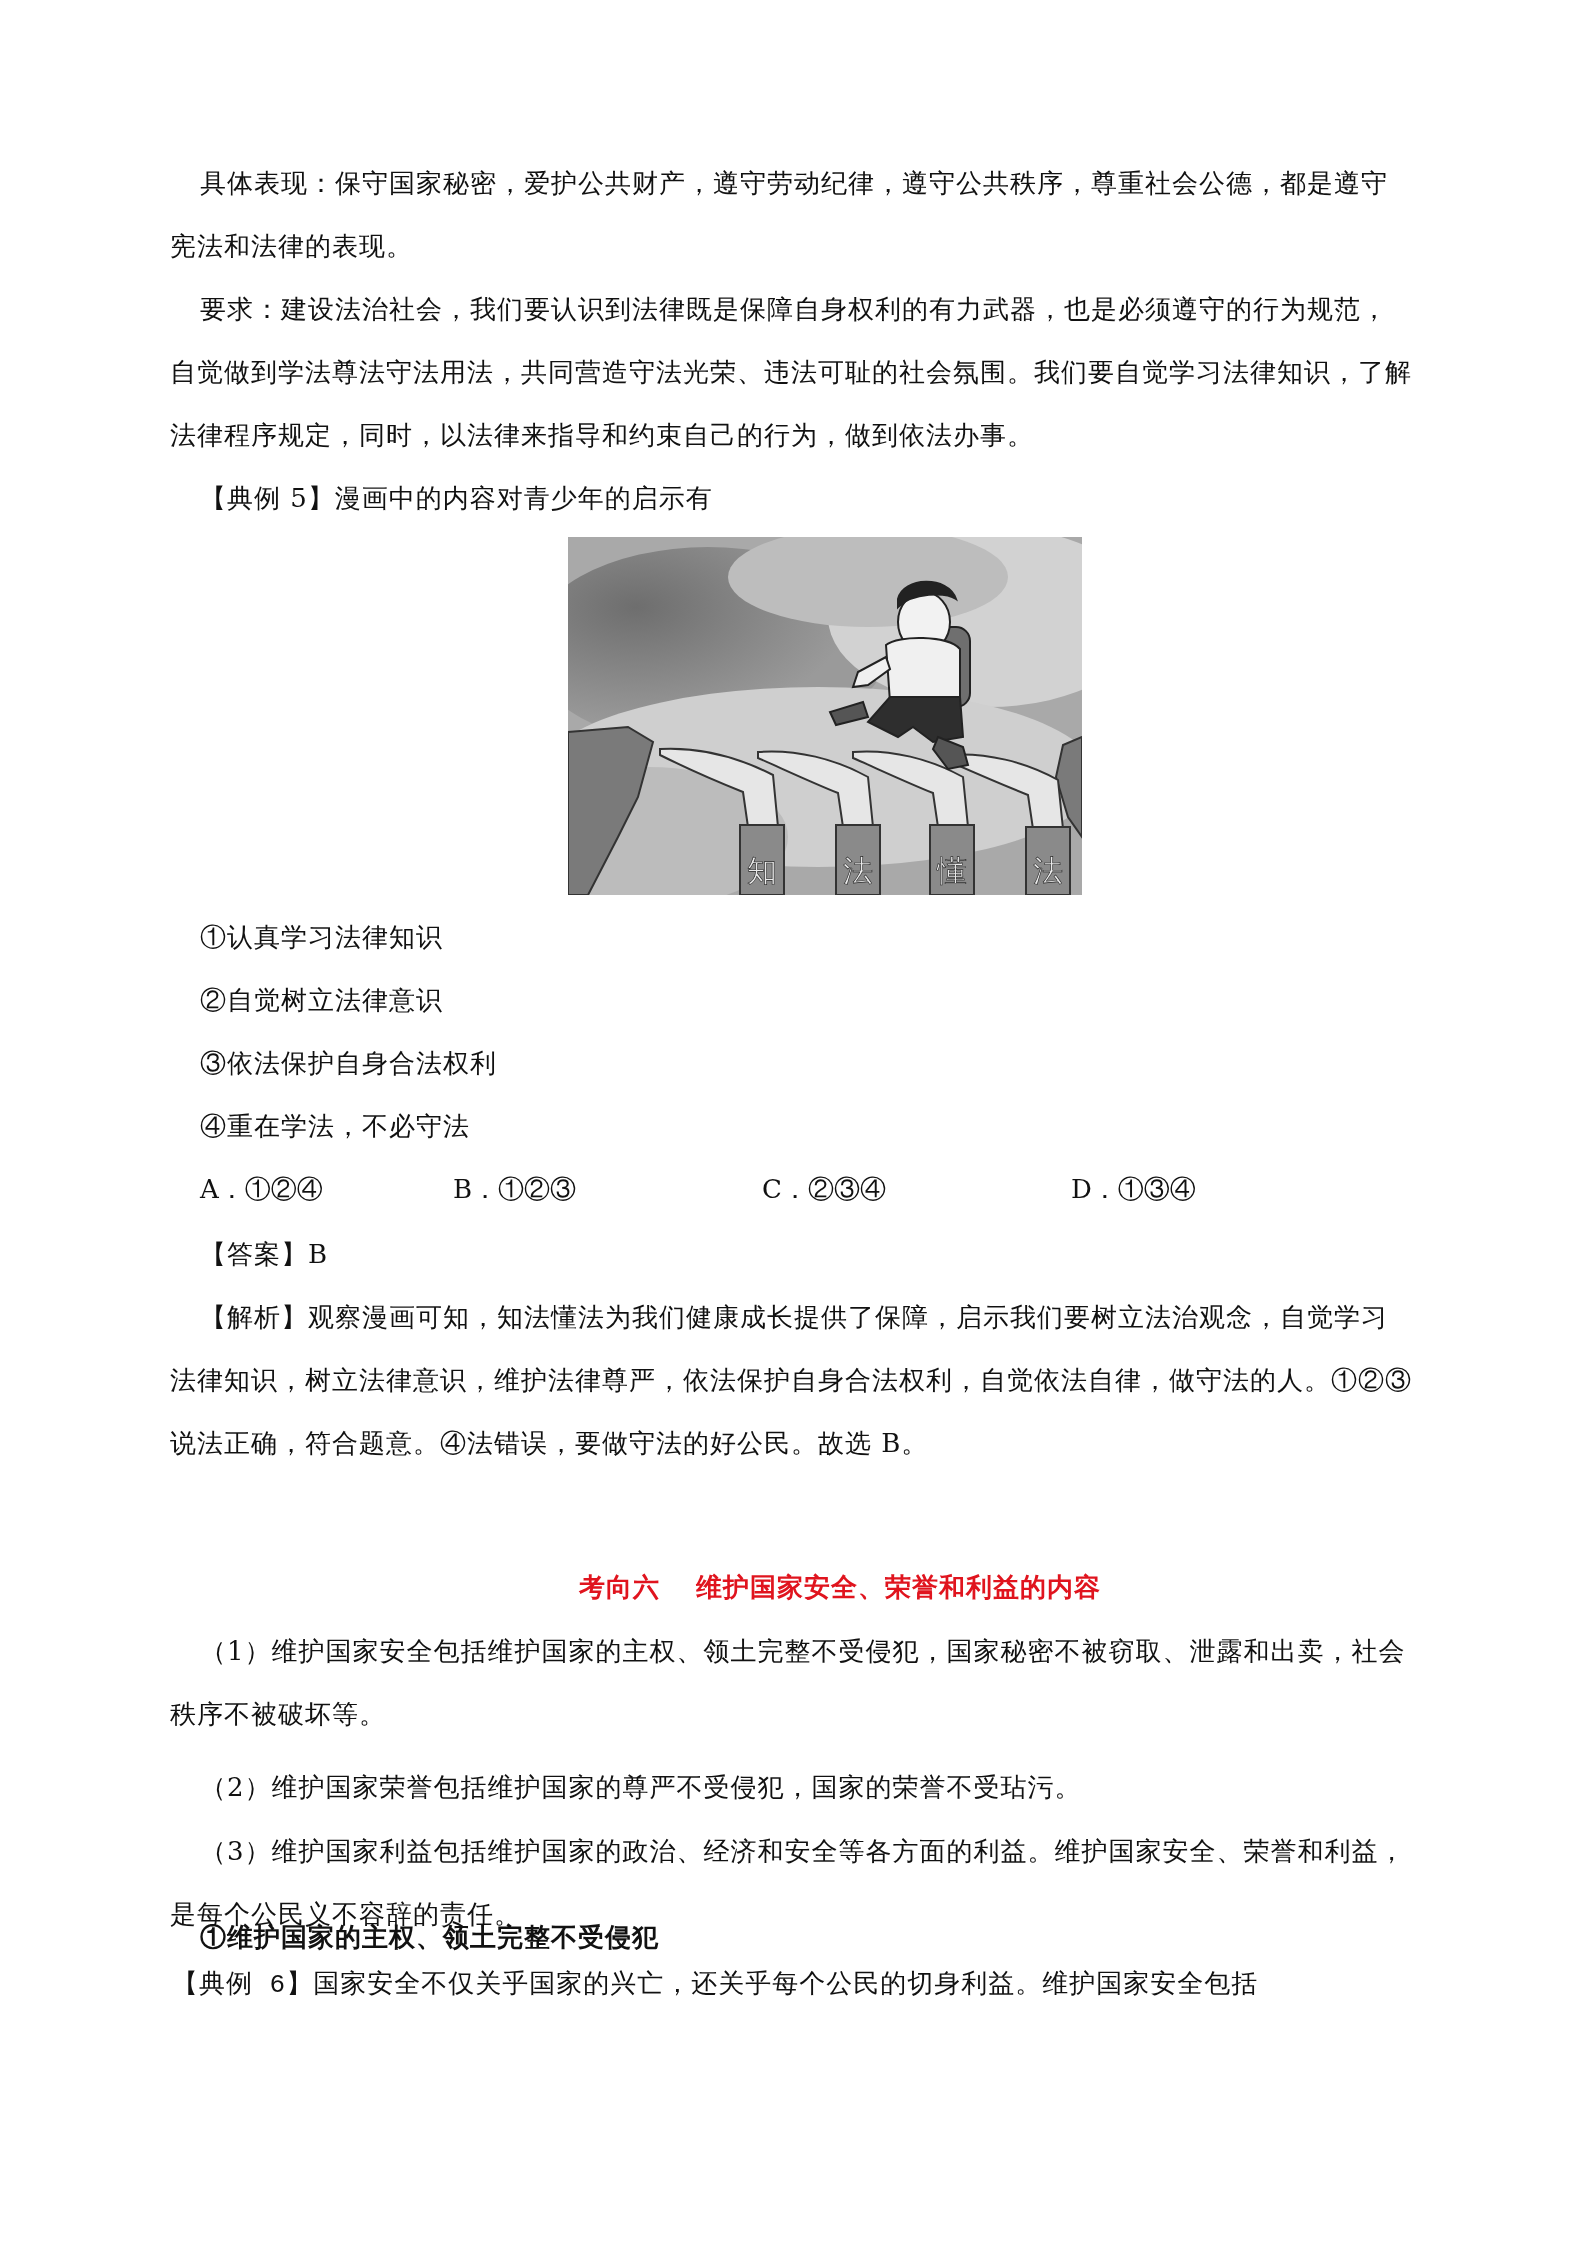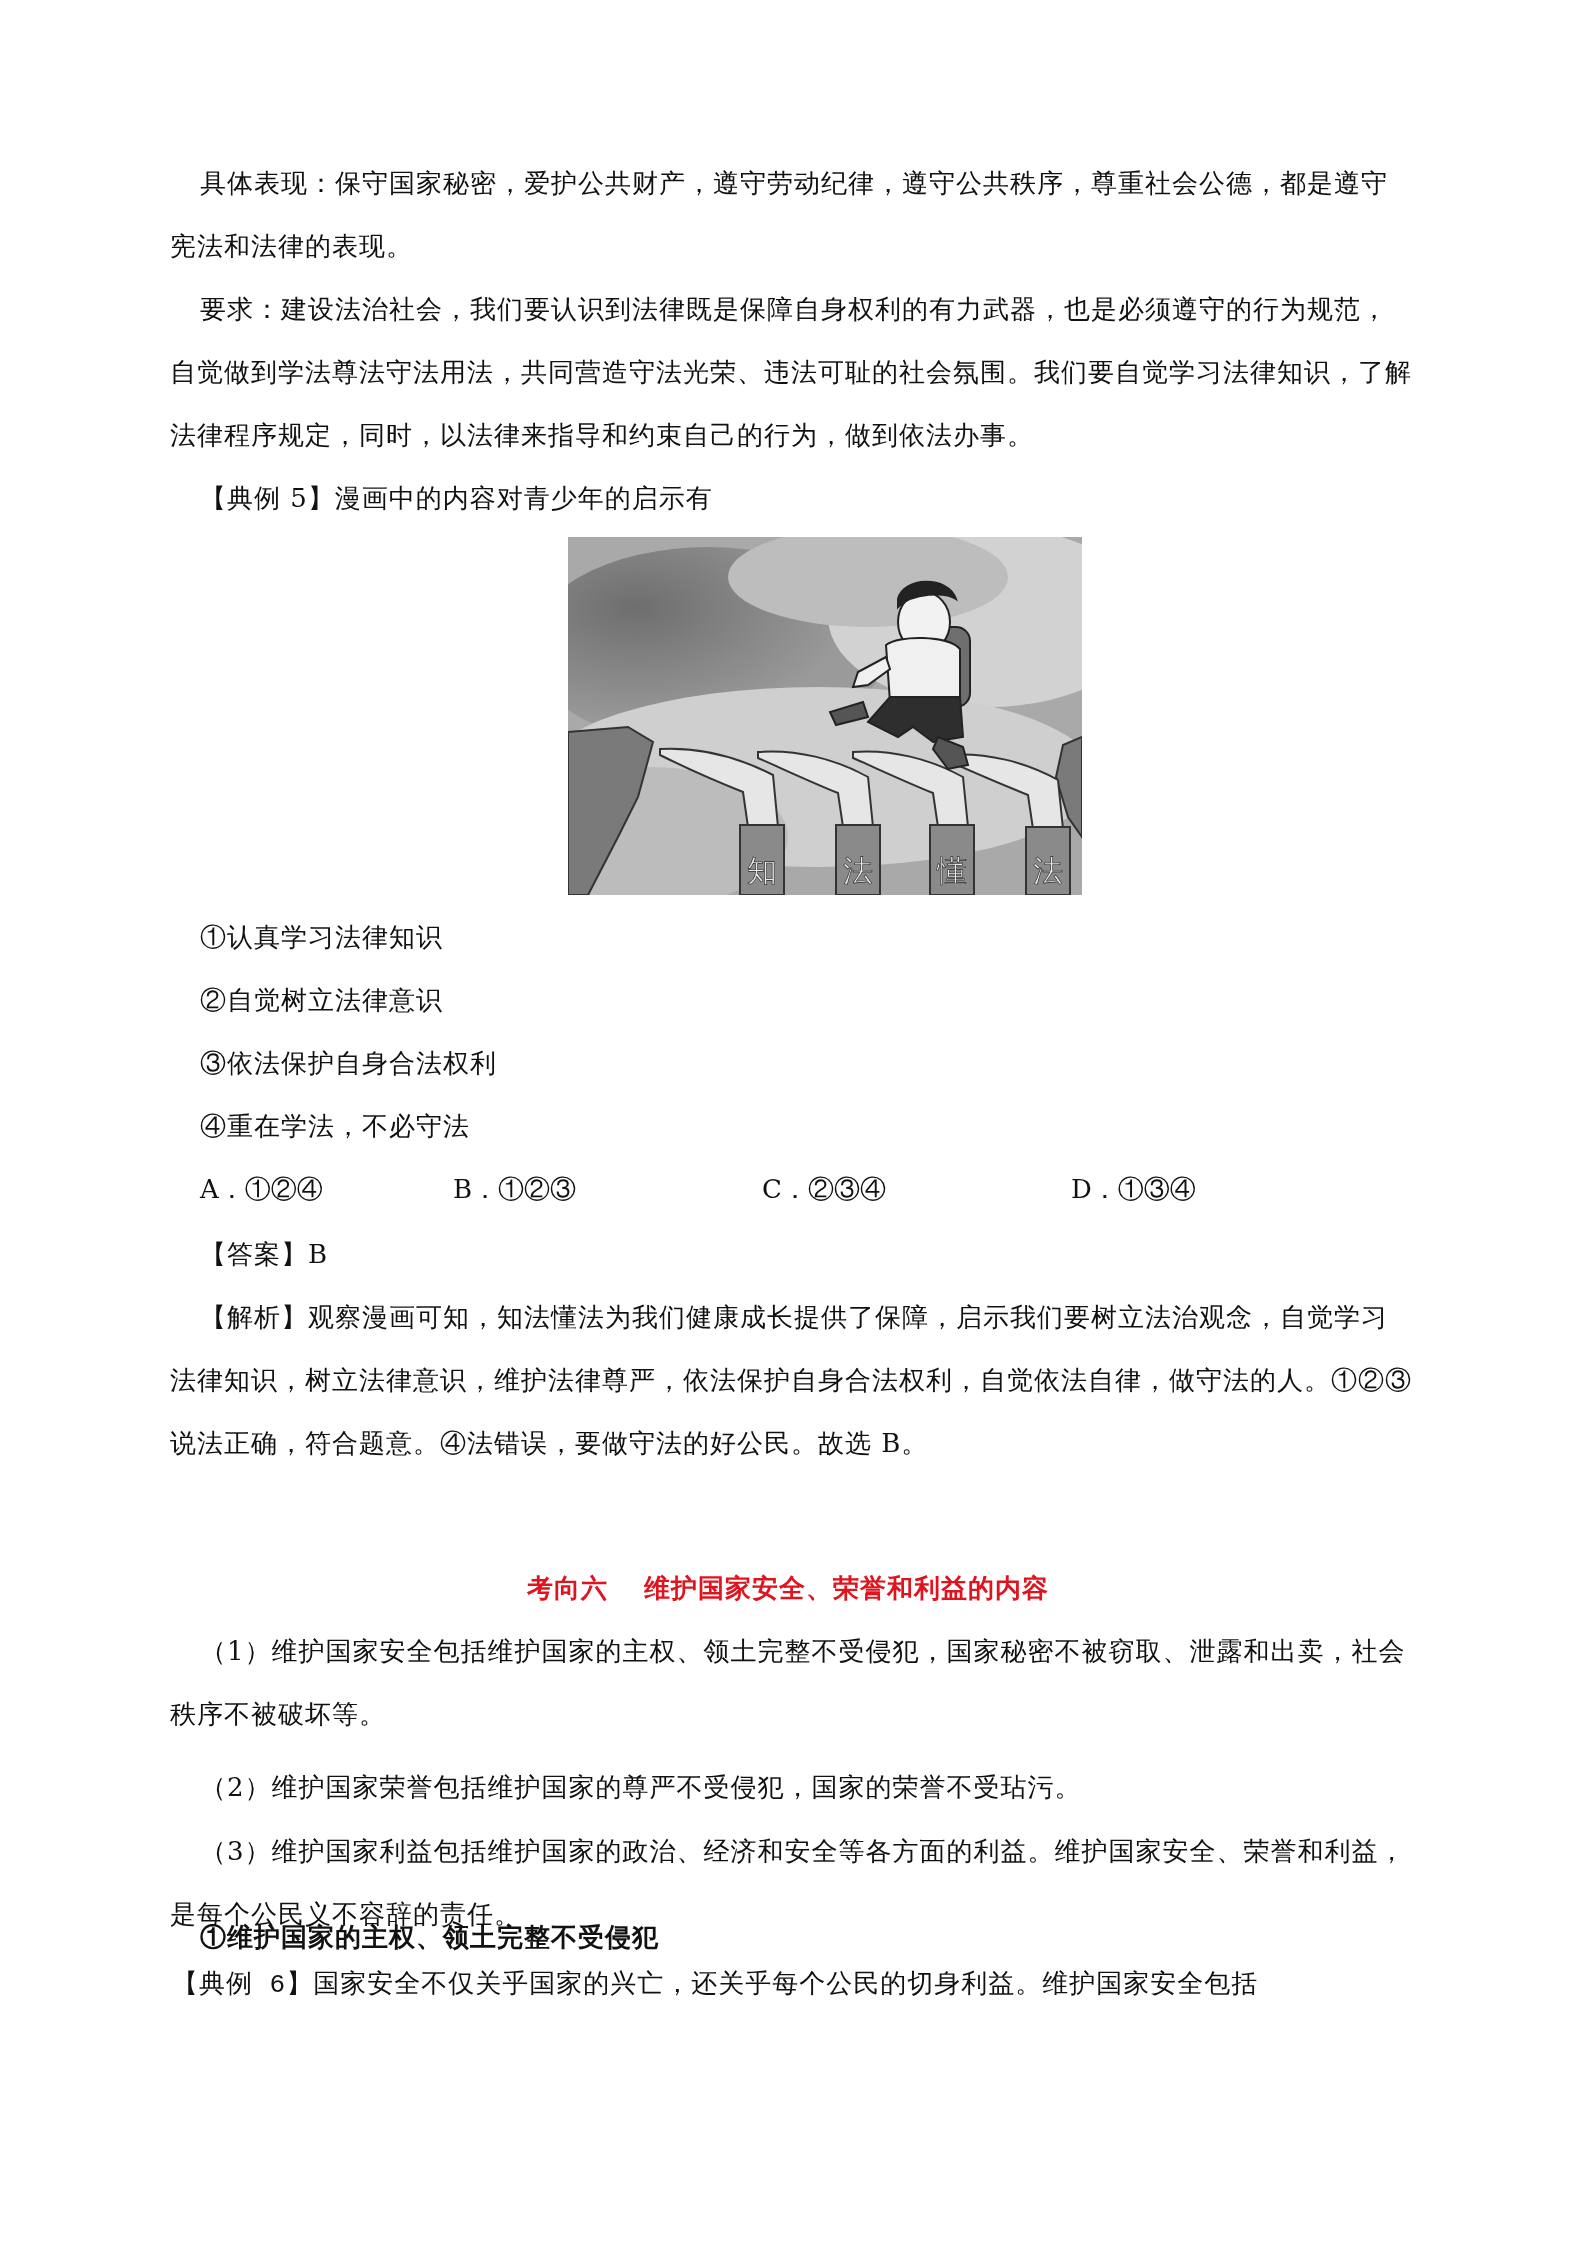--- a/index.html
+++ b/index.html
@@ -3,21 +3,21 @@
 <meta charset="utf-8">
 <style>
   html, body { margin: 0; padding: 0; background: #ffffff; }
   body { width: 1587px; height: 2245px; position: relative; overflow: hidden;
          font-family: "DejaVu Serif", "Liberation Serif", serif; color: #111; }
   .page { position: absolute; left: 0; top: 0; width: 1587px; height: 1980px; }
   .line { position: absolute; left: 0; font-size: 26px; line-height: 34px; white-space: nowrap; letter-spacing: 1px; }
   .para-first { left: 200px; }
   .para-cont { left: 130px; margin-left: 40px; }
   .option-line { left: 200px; }
-  .heading { position: absolute; left: 527px; font-size: 26px; line-height: 34px; color: #e0141e; font-weight: bold; letter-spacing: 1px; white-space: nowrap; }
+  .heading { position: absolute; left: 579px; font-size: 26px; line-height: 34px; color: #e0141e; font-weight: bold; letter-spacing: 1px; white-space: nowrap; font-family: Liberation Serif, serif; }
   .heading .gap { display: inline-block; width: 36px; }
   .choices { position: absolute; left: 200px; font-size: 26px; line-height: 34px; white-space: nowrap; }
   .choice { position: absolute; top: 0; }
   .figure { position: absolute; left: 568px; top: 537px; width: 514px; height: 358px; overflow: hidden; }
   .figure svg { display: block; }
 </style>
 </head>
 <body>
 
 <div class="page">

